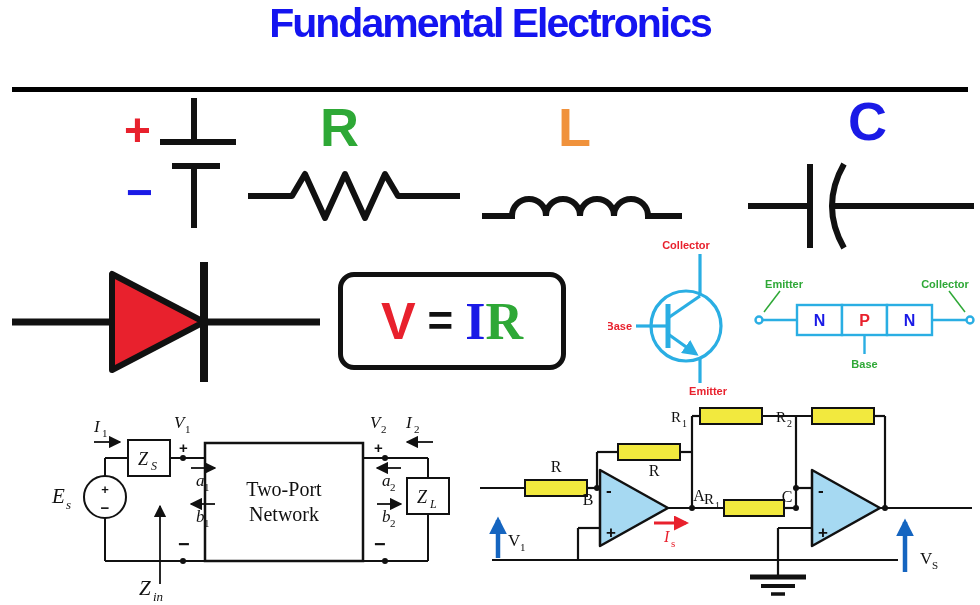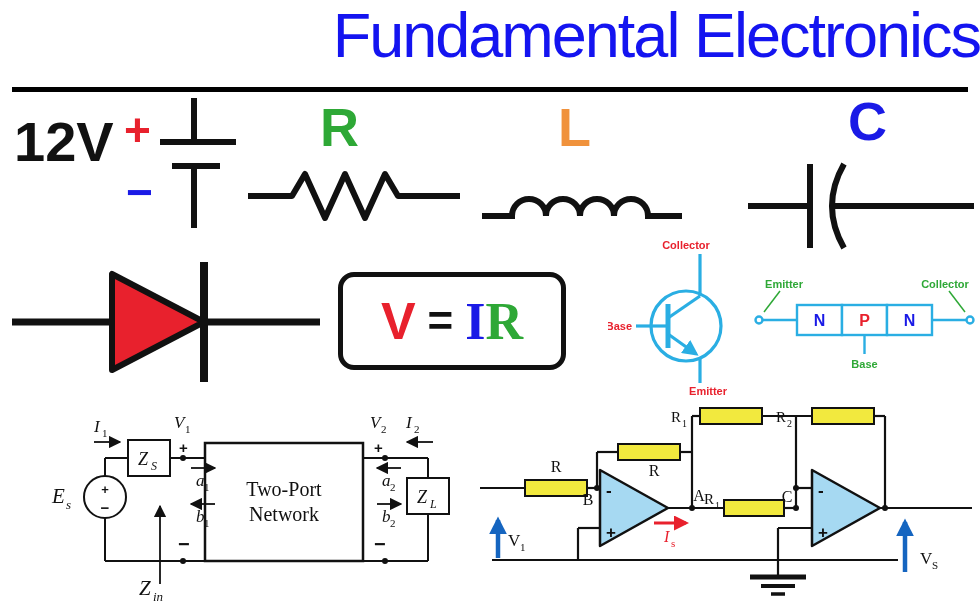--- a/index.html
+++ b/index.html
@@ -1,40 +1,39 @@
 <!DOCTYPE html>
 <html><head>
 <meta charset="utf-8">
 <style>
   * { box-sizing: border-box; }
   body { margin:0; background:#777; }
   #page { position:relative; width:980px; height:605px; background:#fff; overflow:hidden;
           font-family:"Liberation Sans", sans-serif; }
   .abs { position:absolute; }
-  .title { position:absolute; top:2px; left:0; width:100%; text-align:right;
-           font-size:63px; font-weight:normal; letter-spacing:-2px; color:#1414f0; line-height:1.05; }
+  .title { position:absolute; top:2px; left:0; width:100%; text-align:center;
+           font-size:41px; font-weight:bold; letter-spacing:-2px; color:#1414f0; line-height:1.05; }
   .divider { position:absolute; top:87px; left:12px; width:956px; height:5px; background:#000; }
   .big-label { position:absolute; font-size:54px; font-weight:bold; line-height:1; }
   .ohm-box { position:absolute; left:338px; top:272px; width:228px; height:98px;
              border:5px solid #111; border-radius:16px; display:flex; align-items:center;
              justify-content:center; font-size:52px; font-weight:bold; }
   svg text { font-family:"Liberation Sans", sans-serif; }
   svg text.ser { font-family:"Liberation Serif", serif; }
   svg text.it { font-style:italic; }
   .b { font-weight:bold; }
 </style>
 </head>
 <body>
 
 <div id="page">
 
   <div class="title">Fundamental Electronics</div>
   <div class="divider"></div>
 
-  <div class="big-label" style="left:14px;top:114px;color:#111;font-size:56px;">12V</div>
 
   <svg class="abs" style="left:122px;top:96px" width="120" height="138" viewBox="0 0 120 138">
     <text x="2" y="50" font-size="46" class="b" fill="#e8212d">+</text>
     <text x="4" y="112" font-size="46" class="b" fill="#1a1ae6">−</text>
     <g stroke="#111" stroke-width="6">
       <line x1="72" y1="2" x2="72" y2="46"></line>
       <line x1="38" y1="46" x2="114" y2="46"></line>
       <line x1="50" y1="70" x2="98" y2="70"></line>
       <line x1="72" y1="70" x2="72" y2="132"></line>
     </g>

